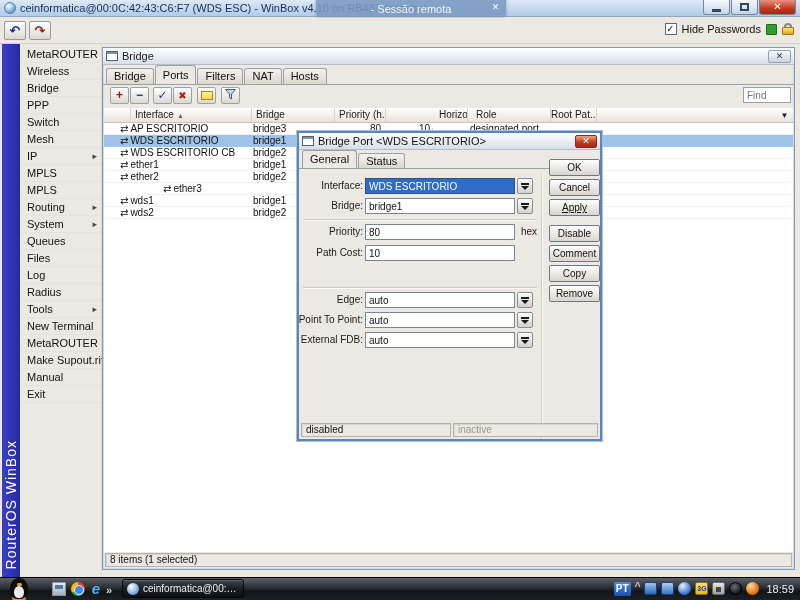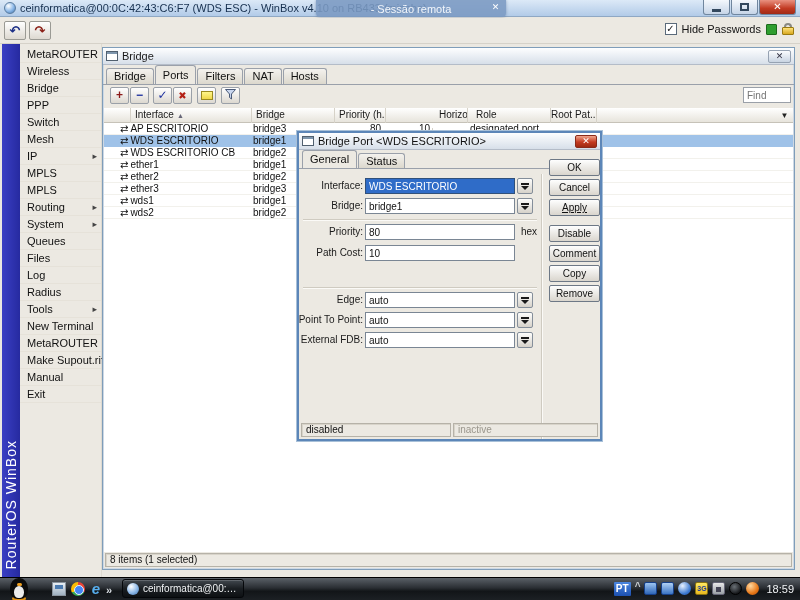--- a/index.html
+++ b/index.html
@@ -264,21 +264,21 @@
         <span class="cell c-bridge">bridge2</span>
       </div>
       <div class="trow" style="top:36px;">
         <span class="cell c-int"><span class="port-glyph">⇄</span><span>ether1</span></span>
         <span class="cell c-bridge">bridge1</span>
       </div>
       <div class="trow" style="top:48px;">
         <span class="cell c-int"><span class="port-glyph">⇄</span><span>ether2</span></span>
         <span class="cell c-bridge">bridge2</span>
       </div>
-      <div class="trow" style="top:60px;">
+      <div class="trow" style="top:60px;margin-left:43px;">
         <span class="cell c-int"><span class="port-glyph">⇄</span><span>ether3</span></span>
         <span class="cell c-bridge">bridge3</span>
       </div>
       <div class="trow" style="top:72px;">
         <span class="cell c-int"><span class="port-glyph">⇄</span><span>wds1</span></span>
         <span class="cell c-bridge">bridge1</span>
       </div>
       <div class="trow" style="top:84px;">
         <span class="cell c-int"><span class="port-glyph">⇄</span><span>wds2</span></span>
         <span class="cell c-bridge">bridge2</span>

